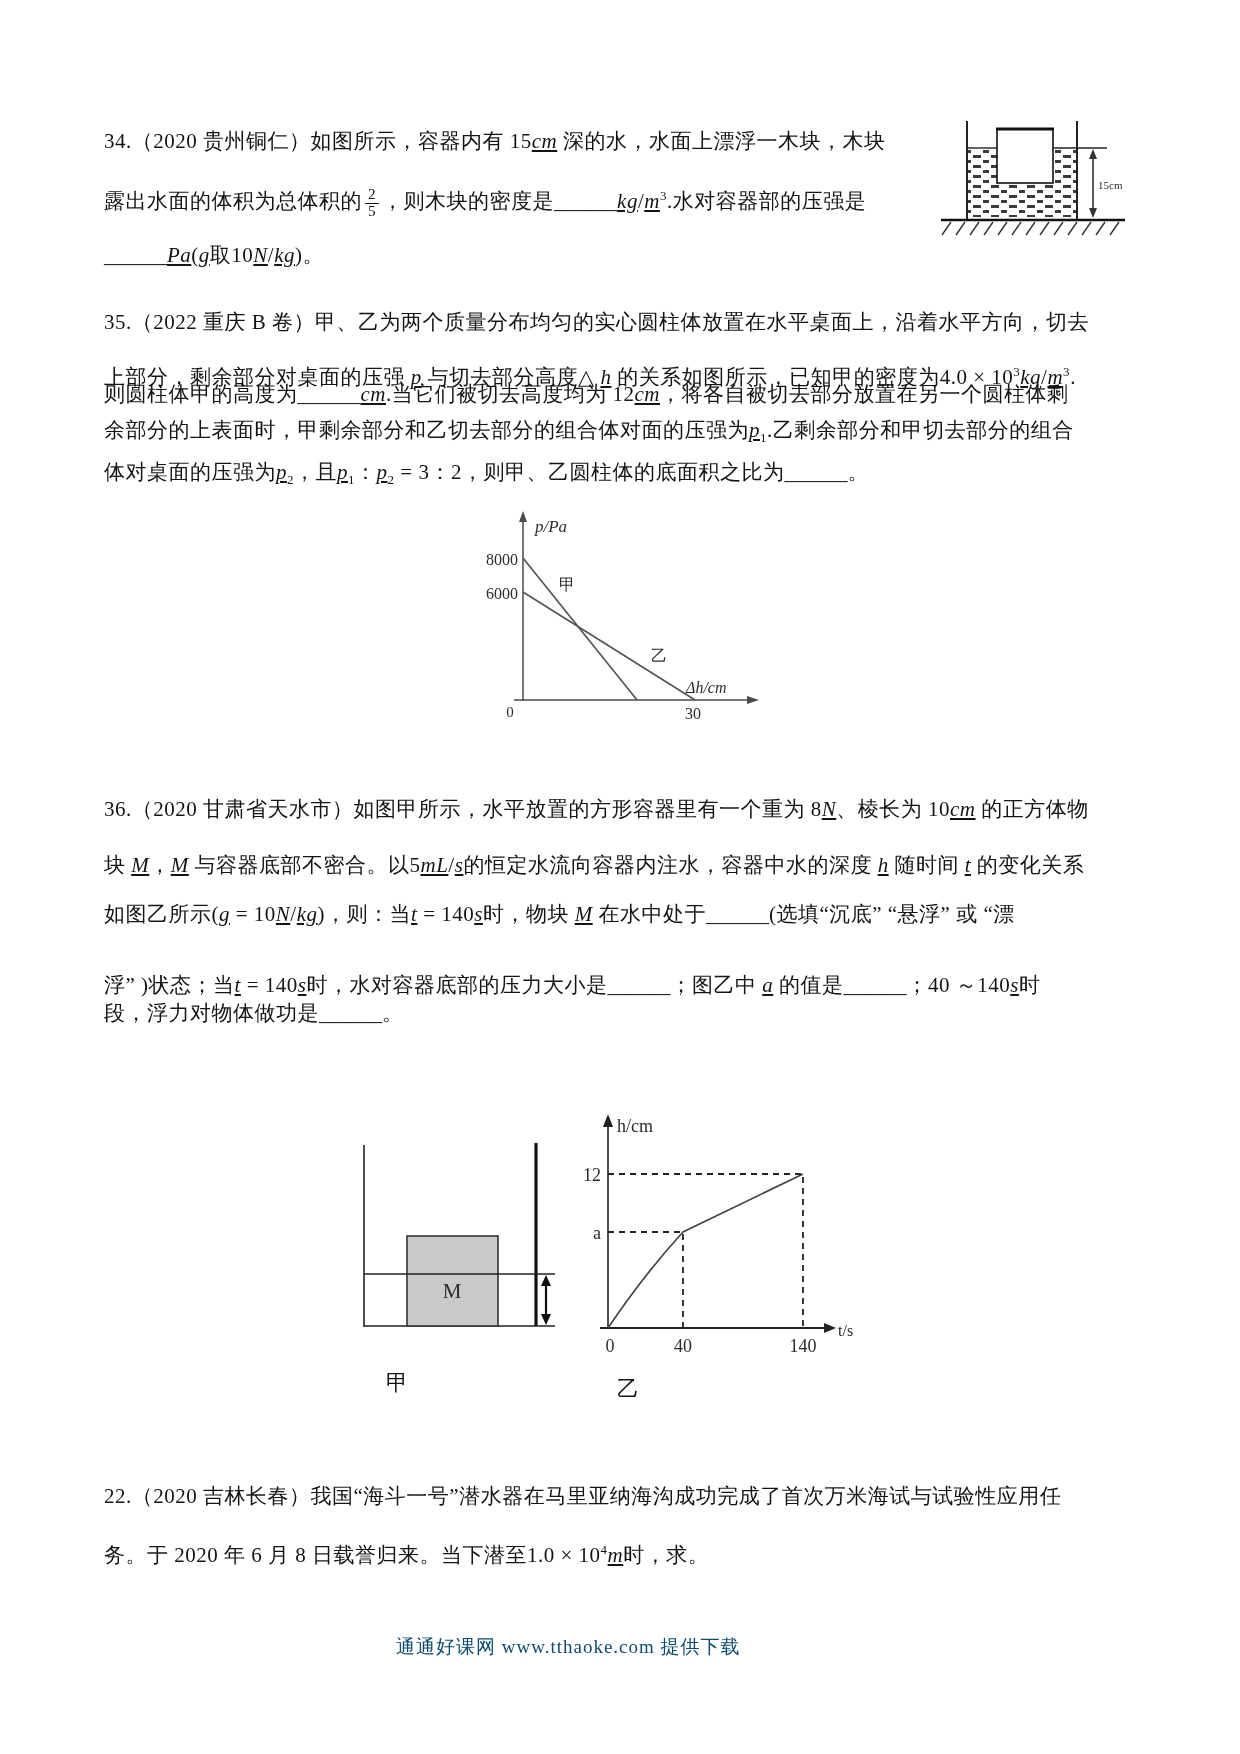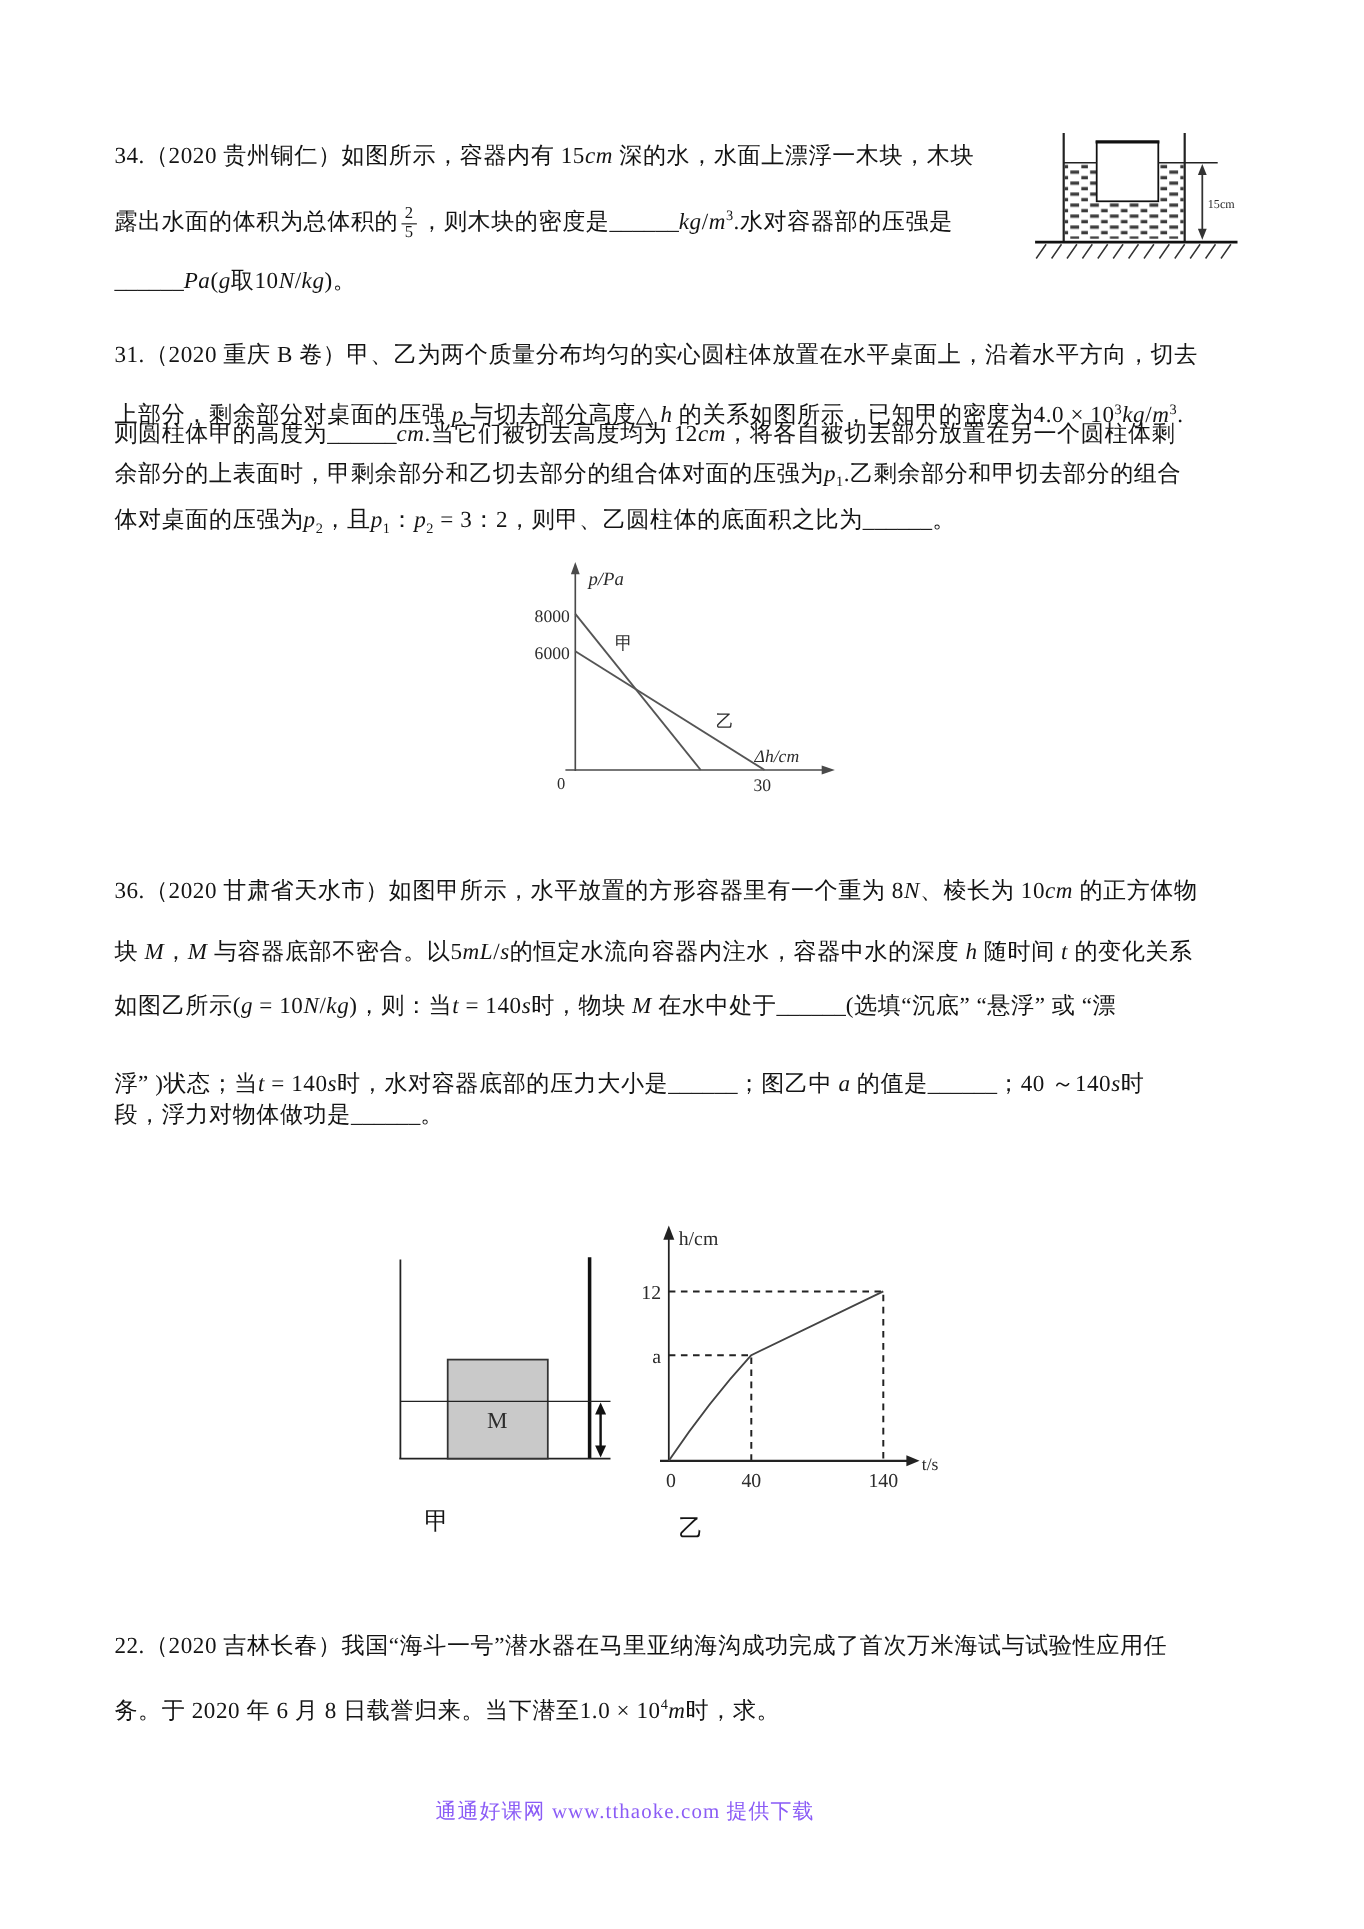--- a/index.html
+++ b/index.html
@@ -6,33 +6,33 @@
   html,body{background:#ffffff;}
   .page{
     position:relative;width:1240px;height:1754px;background:#ffffff;
     font-family:"Liberation Serif","DejaVu Serif",serif;color:#141414;
     overflow:hidden;margin:0 auto;
   }
   .line{
     position:absolute;left:104px;font-size:21px;letter-spacing:0.5px;
     white-space:nowrap;line-height:26px;
   }
-  .line i{font-style:italic;}
+  .line i{font-style:italic;text-decoration:underline;}
   .line sup{font-size:0.62em;vertical-align:super;}
   .line sub{font-size:0.62em;vertical-align:sub;}
   .frac{
     display:inline-flex;flex-direction:column;align-items:center;
     vertical-align:middle;line-height:1.05;font-size:0.72em;margin:0 3px;
   }
   .frac .fnum{display:block;border-bottom:1.5px solid #141414;padding:0 3px;}
   .frac .fden{display:block;padding:0 3px;}
   .blank{letter-spacing:0;font-family:Liberation Serif, serif;}
   .abs{position:absolute;}
   .caption{position:absolute;font-size:22px;color:#141414;}
-  .footer{position:absolute;font-size:19px;letter-spacing:1px;color:#8b5cf6;}
+  .footer{position:absolute;font-size:19px;letter-spacing:1px;color:#0c4a6e;}
   svg text{font-family:"Liberation Serif","DejaVu Serif",serif;fill:#2c2c2c;}
 </style>
 </head>
 <body>
 
 <div class="page">
 
   <div>
     <div class="line" style="top:128px">34.（2020 贵州铜仁）如图所示，容器内有 15<i>cm</i> 深的水，水面上漂浮一木块，木块</div>
     <div class="line" style="top:183px">露出水面的体积为总体积的<span class="frac">
@@ -58,21 +58,21 @@
     <line x1="118" y1="45" x2="172" y2="45" stroke="#222" stroke-width="1.4"></line>
     <line x1="158" y1="51" x2="158" y2="110" stroke="#333" stroke-width="1.6"></line>
     <polygon points="158,46 154,56 162,56" fill="#333"></polygon>
     <polygon points="158,115 154,105 162,105" fill="#333"></polygon>
     <text x="163" y="86" font-size="11">15cm</text>
     <line x1="6" y1="117" x2="190" y2="117" stroke="#111" stroke-width="2.5"></line>
     <path d="M16,119 l-9,13 M30,119 l-9,13 M44,119 l-9,13 M58,119 l-9,13 M72,119 l-9,13 M86,119 l-9,13 M100,119 l-9,13 M114,119 l-9,13 M128,119 l-9,13 M142,119 l-9,13 M156,119 l-9,13 M170,119 l-9,13 M184,119 l-9,13" stroke="#333" stroke-width="1.4"></path>
   </svg>
 
   <div>
-    <div class="line" style="top:309px">31.（2020 重庆 B 卷）甲、乙为两个质量分布均匀的实心圆柱体放置在水平桌面上，沿着水平方向，切去</div>
+    <div class="line" style="top:309px">35.（2022 重庆 B 卷）甲、乙为两个质量分布均匀的实心圆柱体放置在水平桌面上，沿着水平方向，切去</div>
     <div class="line" style="top:359px">上部分，剩余部分对桌面的压强 <i>p</i> 与切去部分高度△ <i>h</i> 的关系如图所示，已知甲的密度为4.0 × 10<sup>3</sup><i>kg</i>/<i>m</i><sup>3</sup>.</div>
     <div class="line" style="top:381px">则圆柱体甲的高度为<span class="blank">______</span><i>cm</i>.当它们被切去高度均为 12<i>cm</i>，将各自被切去部分放置在另一个圆柱体剩</div>
     <div class="line" style="top:417px">余部分的上表面时，甲剩余部分和乙切去部分的组合体对面的压强为<i>p</i><sub>1</sub>.乙剩余部分和甲切去部分的组合</div>
     <div class="line" style="top:459px">体对桌面的压强为<i>p</i><sub>2</sub>，且<i>p</i><sub>1</sub>：<i>p</i><sub>2</sub> = 3：2，则甲、乙圆柱体的底面积之比为<span class="blank">______</span>。</div>
   </div>
 
   <svg class="abs" style="left:440px;top:505px" width="340" height="220" viewBox="0 0 340 220">
     <line x1="83" y1="14" x2="83" y2="196" stroke="#4a4a4a" stroke-width="1.5"></line>
     <polygon points="83,6 79,17 87,17" fill="#4a4a4a"></polygon>
     <line x1="74" y1="195" x2="310" y2="195" stroke="#4a4a4a" stroke-width="1.5"></line>

